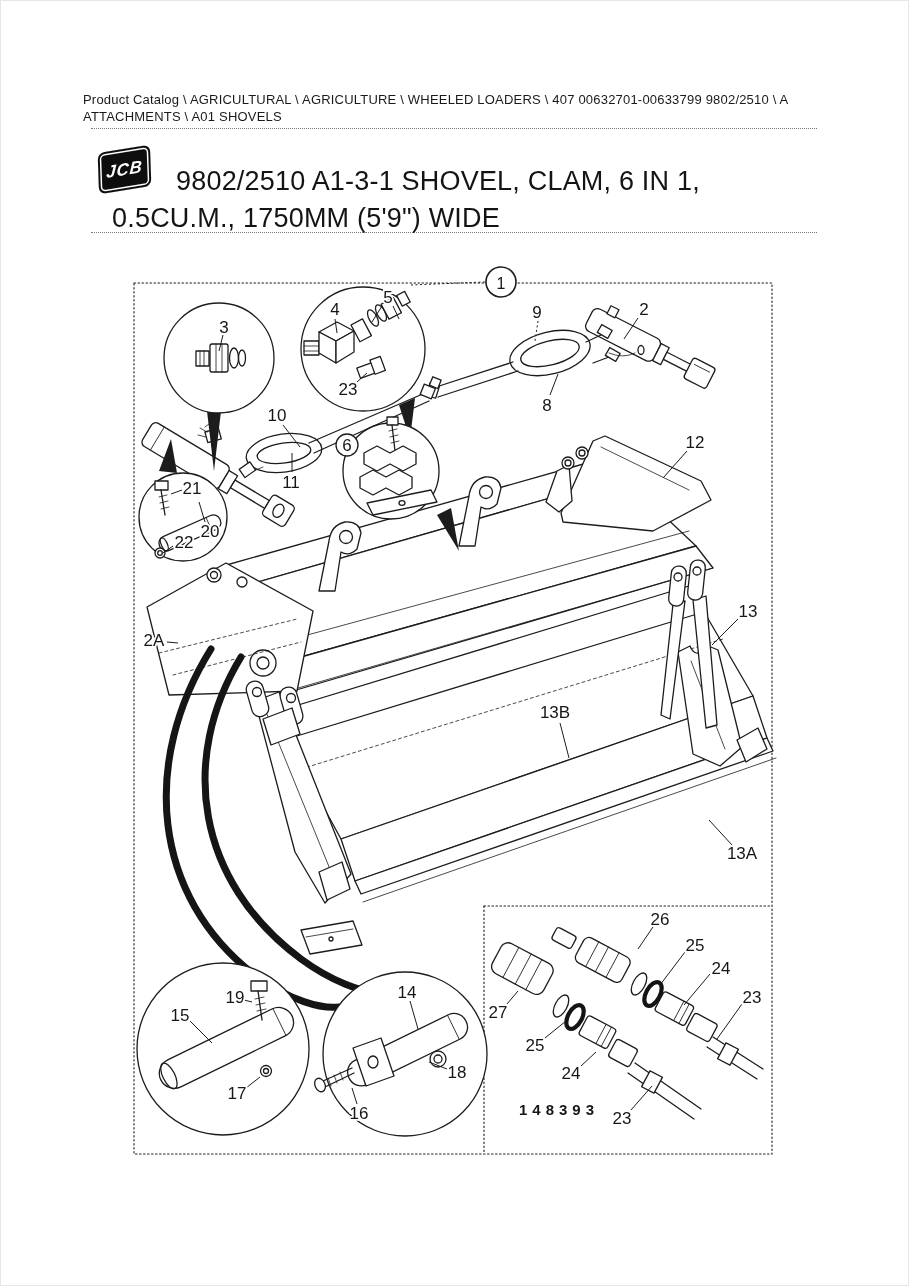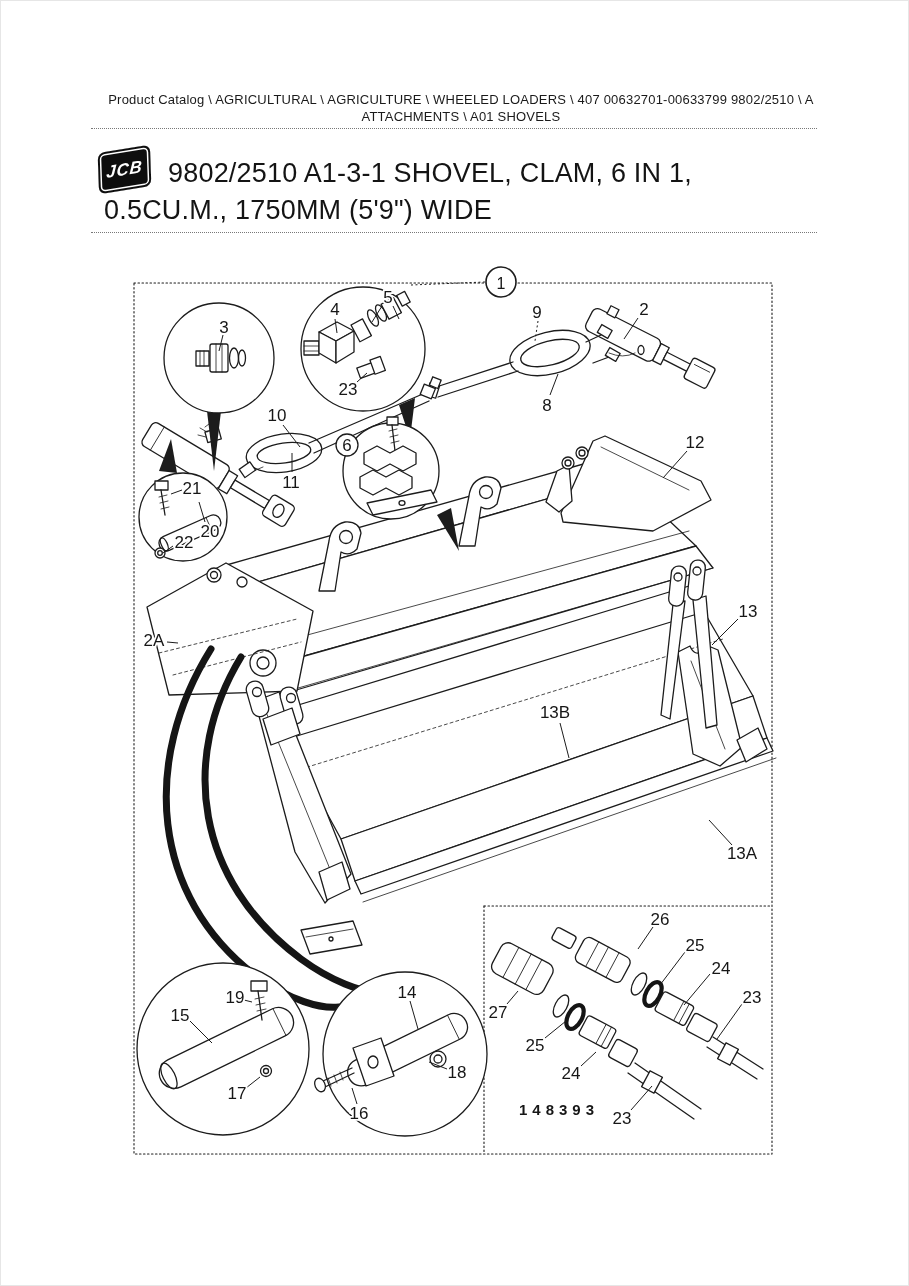--- a/index.html
+++ b/index.html
@@ -1,27 +1,27 @@
 <!DOCTYPE html>
 <html><head>
 <meta charset="utf-8">
 <style>
   html,body{margin:0;padding:0;background:#fff;}
   .page{position:relative;width:909px;height:1286px;background:#fff;overflow:hidden;
         font-family:"Liberation Sans",sans-serif;border:1px solid #e6e6e6;box-sizing:border-box;}
-  .breadcrumb{position:absolute;top:90px;left:89px;width:742px;text-align:center;
+  .breadcrumb{position:absolute;top:90px;left:82px;width:742px;text-align:left;
         font-size:13px;line-height:17px;color:#1a1a1a;letter-spacing:.2px;}
   .sep{position:absolute;left:90px;width:726px;height:0;border-top:1px dotted #787878;}
   .sep1{top:127px}.sep2{top:231px}
   .logo{position:absolute;top:148px;left:97px;width:53px;height:41px;background:#0e0e0e;
         border-radius:7px;transform:rotate(-9deg) skewX(-7deg);display:flex;align-items:center;
         justify-content:center;box-shadow:inset 0 0 0 2px #0e0e0e, inset 0 0 0 3.5px #ffffff;}
   .logo span{color:#fff;font-style:italic;font-weight:bold;font-size:17px;letter-spacing:1px;
         transform:skewX(-6deg);}
-  .title{position:absolute;top:146px;left:95px;width:716px;margin:8px;font-size:27px;
+  .title{position:absolute;top:146px;left:95px;width:716px;margin:16px;font-size:27px;
         font-weight:400;line-height:37px;color:#141414;text-indent:64px;letter-spacing:.2px;}
   svg.diagram{position:absolute;top:0;left:0;}
   .ln{fill:none;stroke:#1c1c1c;stroke-width:1.3;stroke-linejoin:round;stroke-linecap:round;}
   .wh{fill:#ffffff;stroke:#1c1c1c;stroke-width:1.3;stroke-linejoin:round;}
   .thin{stroke-width:.8;}
   .dot{stroke-dasharray:1.5 2.5;stroke-width:1.1;}
   .dsh{stroke-dasharray:3 3;}
   .blk{fill:#1c1c1c;stroke:none;}
   .hose{fill:none;stroke:#151515;stroke-width:7;stroke-linecap:round;}
   .ring{fill:none;stroke:#141414;stroke-width:4.2;}

